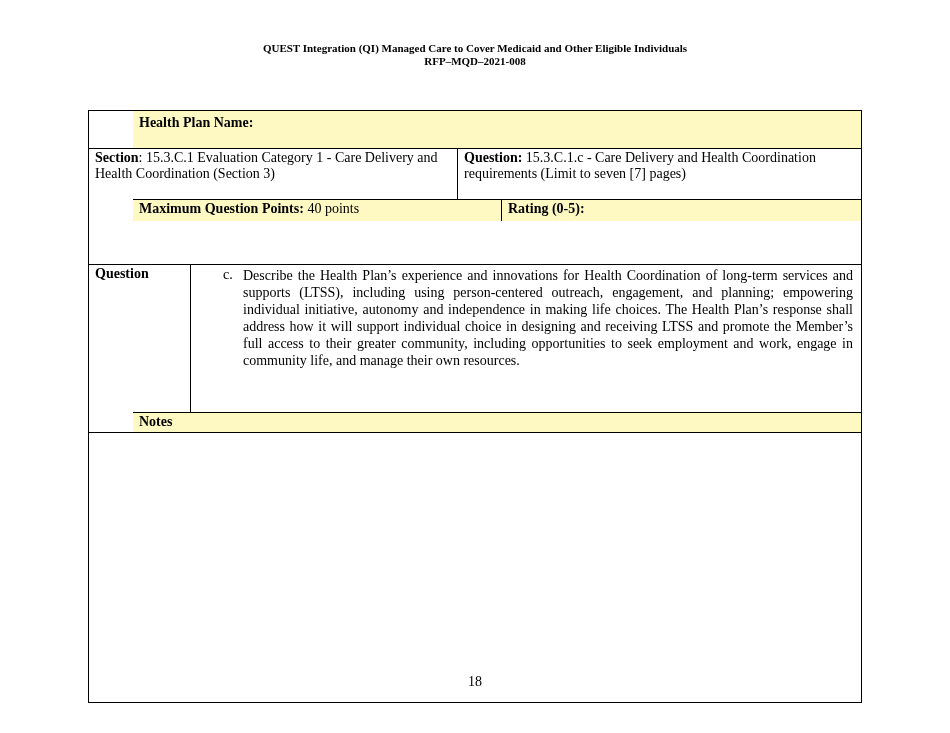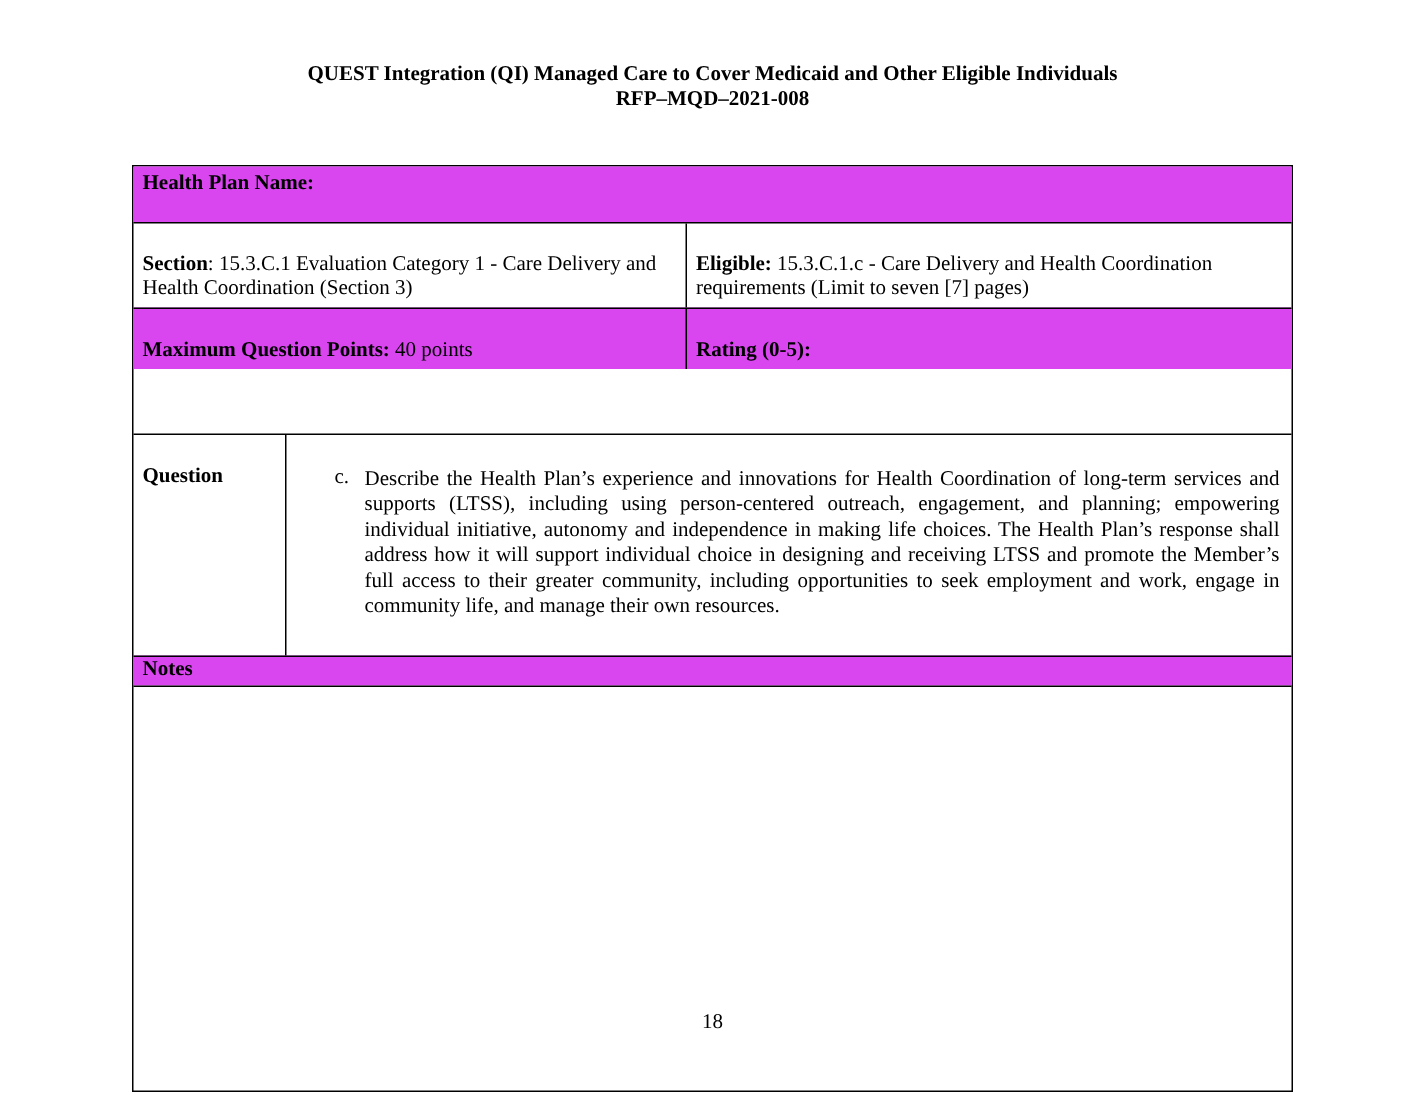--- a/index.html
+++ b/index.html
@@ -11,35 +11,35 @@
     background: #ffffff;
     color: #000000;
     font-family: "Liberation Serif", serif;
     font-size: 14px;
     overflow: hidden;
   }
   .doc-header {
     padding-top: 42px;
     text-align: center;
     font-weight: bold;
-    font-size: 14px;
+    font-size: 11px;
     line-height: 1.18;
   }
   .form-table {
     position: absolute;
     left: 88px;
     top: 110px;
     width: 774px;
     border: 1px solid #000000;
   }
   .row { border-top: 1px solid #000000; }
   .row:first-child { border-top: none; }
-  .row-gray { background: #d946ef; }
+  .row-gray { background: #fef9c3; margin-left: 44px; }
   .row-split { display: flex; align-items: stretch; }
-  .cell { padding: 20px 6px 4px 6px; }
+  .cell { padding: 1px 6px 4px 6px; }
   .cell-left-wide { width: 369px; border-right: 1px solid #000000; }
   .cell-right-wide { flex: 1; }
   .cell-left-narrow { width: 102px; border-right: 1px solid #000000; }
   .cell-right-narrow { flex: 1; }
   .row-hpn { height: 37px; padding: 4px 6px; }
   .row-section { min-height: 51px; }
   .row-points { min-height: 19px; }
   .row-question { min-height: 148px; margin-top: 43px; }
   .row-notes { min-height: 19px; padding: 1px 4px 2px 6px; }
   .row-empty { height: 270px; }
@@ -81,21 +81,21 @@
 
     <div class="row row-gray row-hpn">
       <span class="bold">Health Plan Name:</span>
     </div>
 
     <div class="row row-split row-section">
       <div class="cell cell-left-wide">
         <span class="bold">Section</span><span>: 15.3.C.1 Evaluation Category 1 - Care Delivery and Health Coordination (Section 3)</span>
       </div>
       <div class="cell cell-right-wide">
-        <span class="bold">Eligible:</span><span> 15.3.C.1.c - Care Delivery and Health Coordination requirements (Limit to seven [7] pages)</span>
+        <span class="bold">Question:</span><span> 15.3.C.1.c - Care Delivery and Health Coordination requirements (Limit to seven [7] pages)</span>
       </div>
     </div>
 
     <div class="row row-split row-gray row-points">
       <div class="cell cell-left-wide">
         <span class="bold">Maximum Question Points:</span><span> 40 points</span>
       </div>
       <div class="cell cell-right-wide">
         <span class="bold">Rating (0-5):</span>
       </div>

